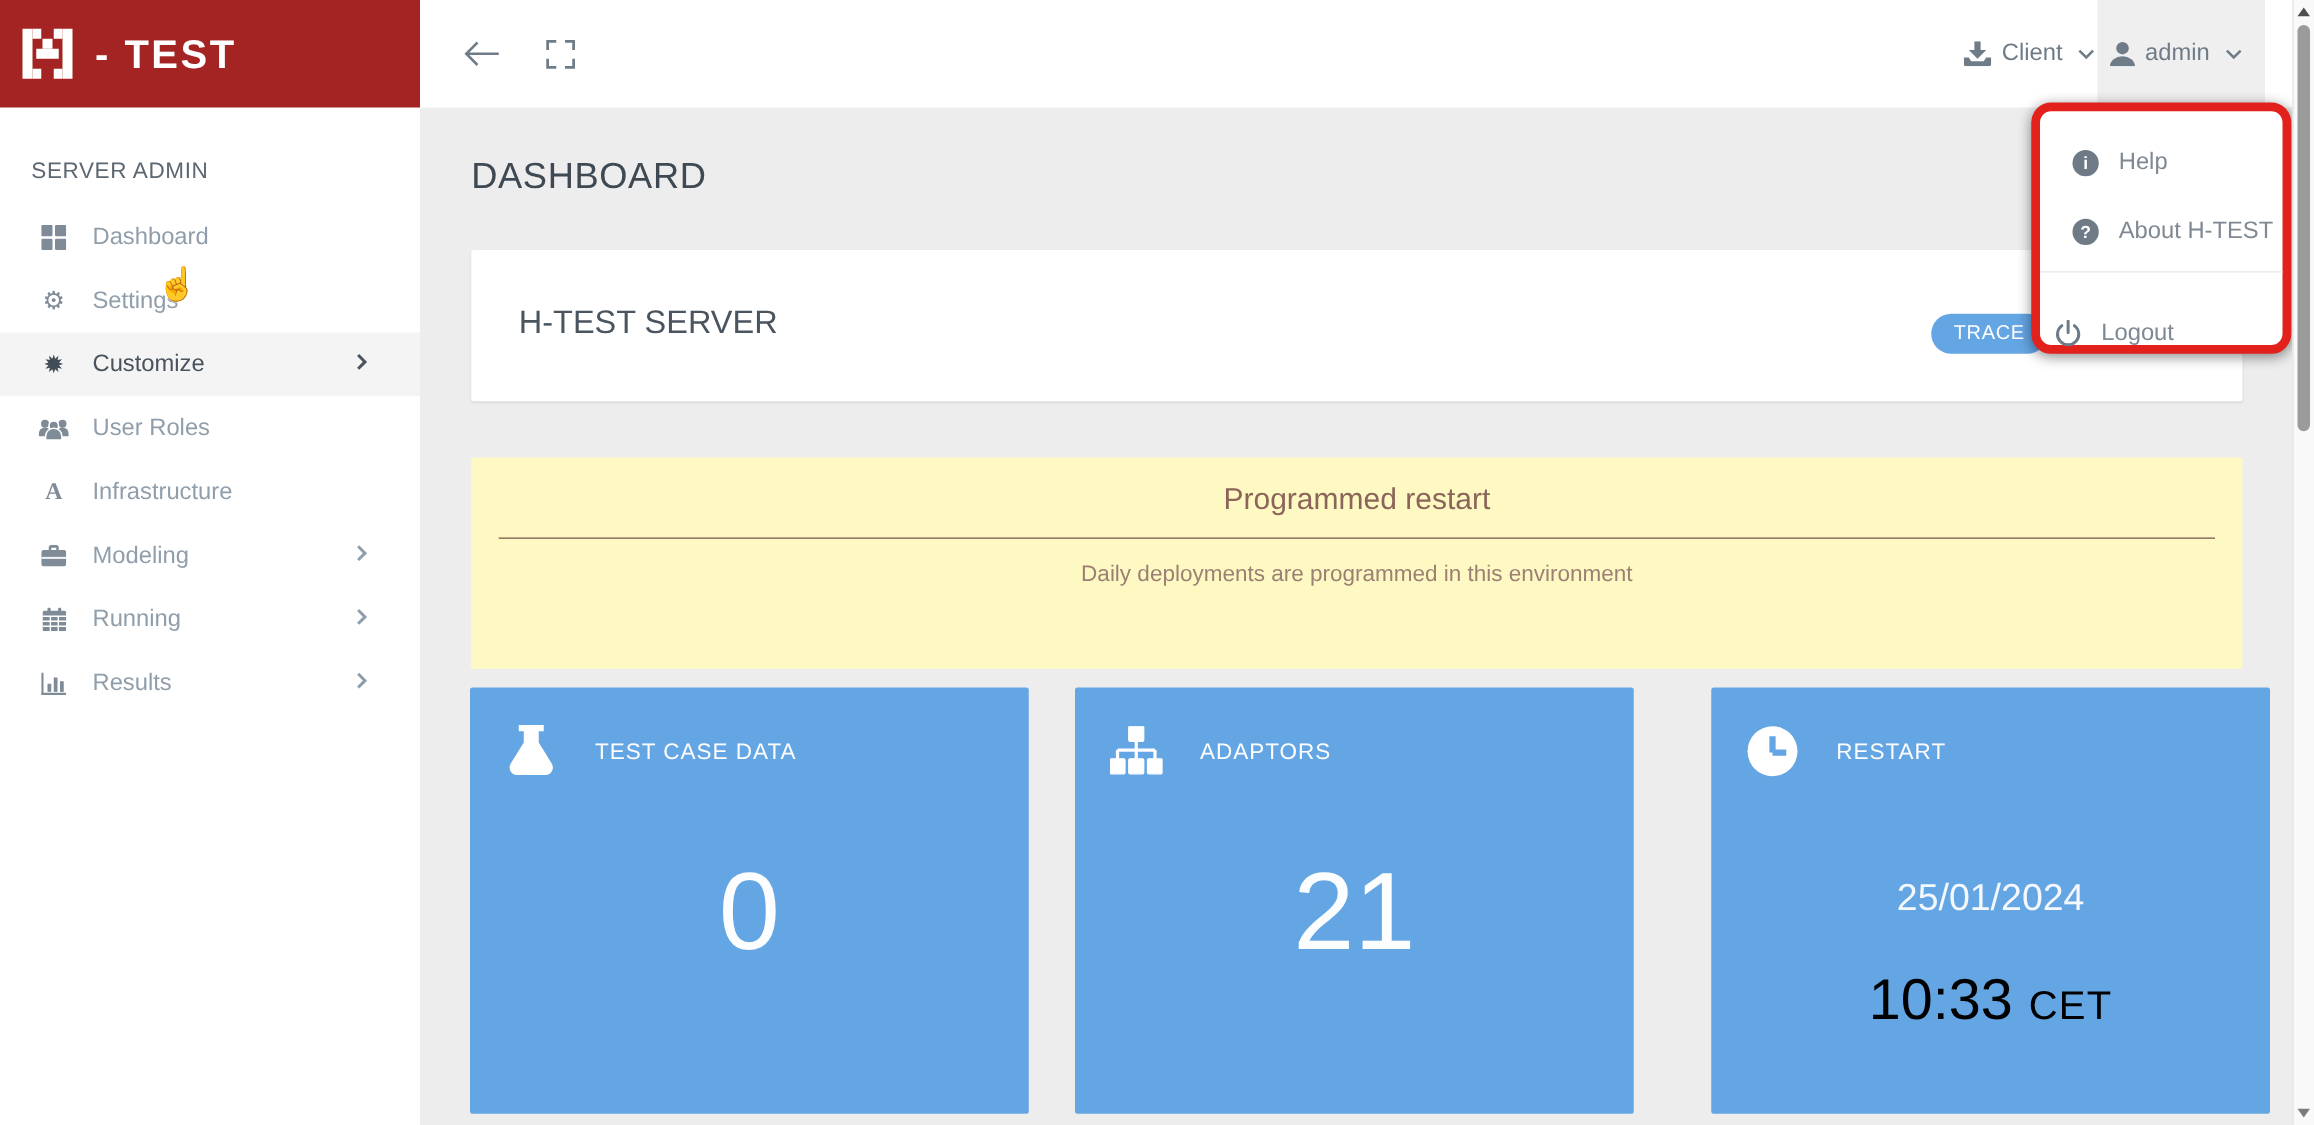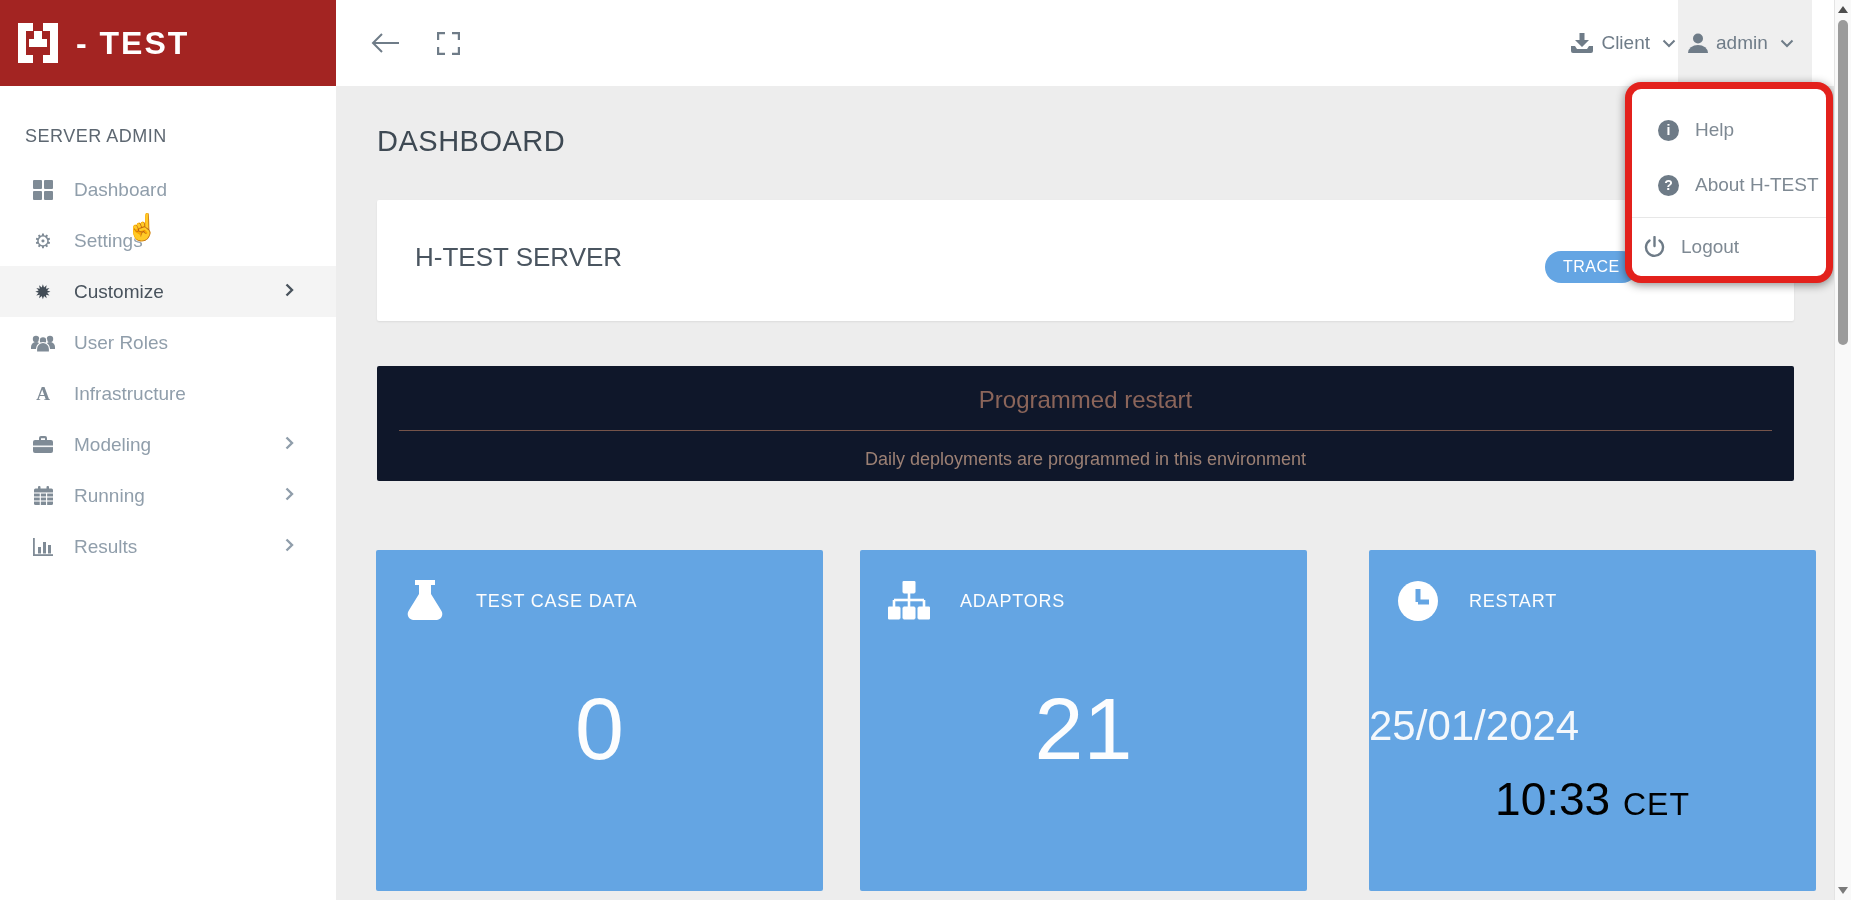--- a/index.html
+++ b/index.html
@@ -35,44 +35,44 @@
   .tb-client { right:158px; }
   .tb-admin { right:22px; width:134px; padding-left:10px; background:#EFEFEF; }
   .caret { margin-left:4px; }
 
   
   .page-title { position:absolute; left:377px; top:125px; font-size:29px; font-weight:500; color:#3E4953; letter-spacing:0.5px; z-index:1; }
   .server-card { position:absolute; left:377px; top:200px; width:1417px; height:121px; background:#FFFFFF; border-radius:2px; box-shadow:0 1px 2px rgba(0,0,0,0.08); z-index:1; }
   .server-title { position:absolute; left:38px; top:42px; font-size:26px; color:#4A5560; }
   .badge { position:absolute; left:1168px; top:51px; height:32px; line-height:32px; padding:0 18px; background:#64A5E3; color:#FFFFFF; font-size:16px; letter-spacing:0.5px; border-radius:16px; }
 
-  .alert { position:absolute; left:377px; top:366px; width:1417px; height:115px; background:#0f172a; border-radius:2px; text-align:center; z-index:1; }
+  .alert { position:absolute; left:377px; top:366px; width:1417px; height:169px; background:#fef9c3; border-radius:2px; text-align:center; z-index:1; }
   .alert-title { margin-top:20px; font-size:24px; color:#8B655A; }
   .alert-divider { margin:16px 22px 0 22px; border-top:1px solid #75544A; }
   .alert-msg { margin-top:18px; font-size:18px; color:#9C8074; }
 
   .cards { position:absolute; left:376px; top:550px; width:1418px; z-index:1; }
   .stat-card { position:absolute; top:0; width:447px; height:341px; background:#64A5E3; border-radius:2px; color:#FFFFFF; cursor:pointer; }
   .card-1 { left:0; }
   .card-2 { left:484px; }
   .card-3 { left:993px; }
   .card-head { position:absolute; left:28px; top:30px; display:flex; align-items:center; gap:30px; }
   .card-head .chead-ico { width:42px; height:42px; display:flex; align-items:center; justify-content:center; }
   .card-label { font-size:18px; letter-spacing:0.8px; font-weight:500; color:#FDFDFD; }
   .card-value { position:absolute; left:0; width:100%; top:128px; text-align:center; font-size:88px; font-weight:300; color:#FCFDFE; }
-  .card-date { position:absolute; left:0; width:100%; top:152px; text-align:left; font-size:42px; font-weight:300; color:#F4F8FC; }
+  .card-date { position:absolute; left:0; width:100%; top:152px; text-align:center; font-size:30px; font-weight:300; color:#F4F8FC; }
   .card-time { position:absolute; left:0; width:100%; top:222px; text-align:center; font-size:46px; font-weight:300; color:#000000; }
   .card-tz { font-size:32px; letter-spacing:1px; }
 
   
   .user-menu { position:absolute; left:1625px; top:82px; width:208px; height:201px; background:#FFFFFF; border:7px solid #E3211C; border-radius:16px; box-shadow:0 2px 10px rgba(0,0,0,0.45); z-index:10; }
   .menu-item { position:absolute; left:0; width:100%; height:38px; display:flex; align-items:center; padding-left:26px; gap:16px; cursor:pointer; color:#7E8993; font-size:19px; }
   .mi-help { top:22px; }
   .mi-about { top:77px; }
-  .mi-logout { top:139px;padding-left:12px; }
+  .mi-logout { top:159px;padding-left:12px; }
   .menu-divider { position:absolute; left:0; top:128px; width:100%; border-top:1px solid #E7E7E7; }
   .circ-ico { width:21px; height:21px; border-radius:50%; background:#6E7B87; color:#FFFFFF; font-size:14px; font-weight:bold; display:flex; align-items:center; justify-content:center; flex:0 0 auto; }
 
   
   .scrollbar { position:absolute; right:0; top:0; width:17px; height:900px; background:#F9F9F9; border-left:1px solid #E4E4E4; z-index:20; }
   .sb-up { position:absolute; top:6px; left:3px; width:0; height:0; border-left:5px solid transparent; border-right:5px solid transparent; border-bottom:7px solid #4E4E4E; cursor:pointer; }
   .sb-down { position:absolute; bottom:6px; left:3px; width:0; height:0; border-left:5px solid transparent; border-right:5px solid transparent; border-top:7px solid #7B7B7B; cursor:pointer; }
   .sb-thumb { position:absolute; top:20px; left:3px; width:10px; height:325px; background:#9B9B9B; border-radius:5px; cursor:pointer; }
 </style>
 </head>

